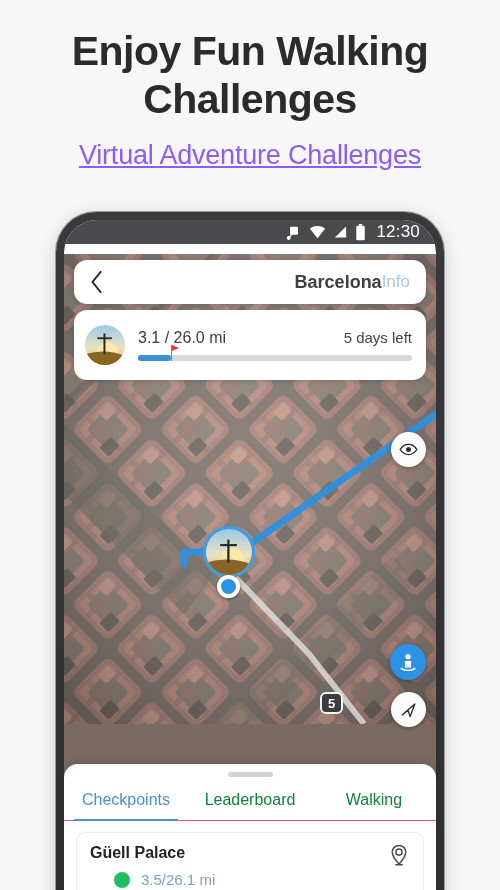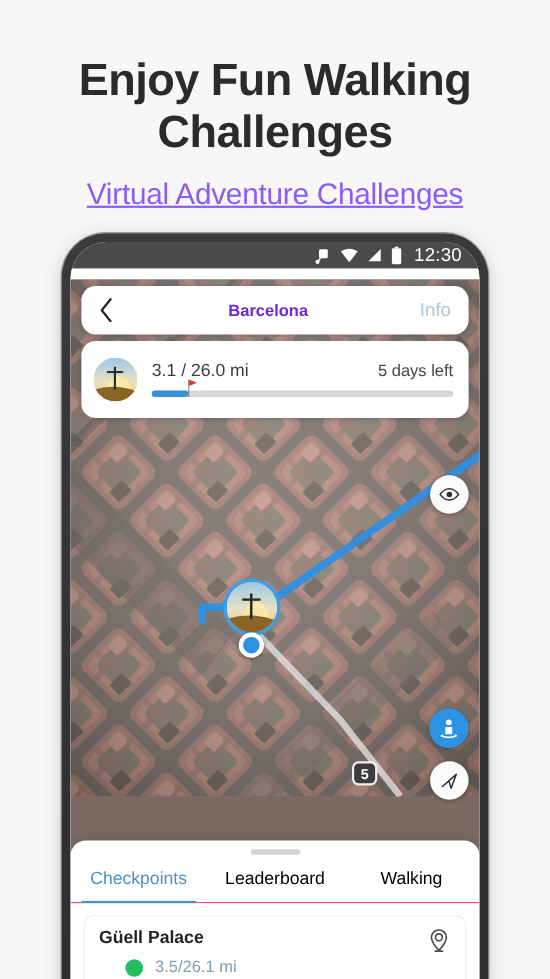--- a/index.html
+++ b/index.html
@@ -8,21 +8,21 @@
     width: 500px;
     height: 890px;
     background: #f7f7f8;
     font-family: "Liberation Sans", sans-serif;
     overflow: hidden;
     position: relative;
   }
 
   
   .promo {
-    padding-top: 48px;
+    padding-top: 27px;
     text-align: center;
   }
   .promo-title {
     font-size: 41px;
     font-weight: bold;
     color: #2b2b2b;
     line-height: 1.18;
     letter-spacing: -0.5px;
     padding: 0 34px;
   }
@@ -108,24 +108,24 @@
     align-items: center;
     padding: 0 16px;
     box-shadow: 0 1px 5px rgba(0,0,0,0.18);
   }
   .back-chevron {
     width: 26px; height: 26px;
     display: flex; align-items: center;
   }
   .appbar-title {
     flex: 1;
-    text-align: center;
-    font-size: 15px;
+    text-align: right;
+    font-size: 18px;
     font-weight: bold;
-    color: #6d28d9;
+    color: #404040;
     margin-left: -10px;
   }
   .appbar-info {
     font-size: 17px;
     color: #a9c7dd;
   }
 
   .progress-card {
     margin-top: 6px;
     background: #fff;
@@ -272,21 +272,21 @@
   .tabs {
     display: flex;
     margin-top: 14px;
     border-bottom: 1px solid #ec4899;
   }
   .tab {
     flex: 1;
     text-align: center;
     padding-bottom: 11px;
     font-size: 16px;
-    color: #000000;
+    color: #15803d;
     position: relative;
   }
   .tab.active { color: #4a90c9; }
   .tab.active::after {
     content: "";
     position: absolute;
     left: 8%; right: 8%;
     bottom: -1px;
     height: 2px;
     background: #4a90c9;

